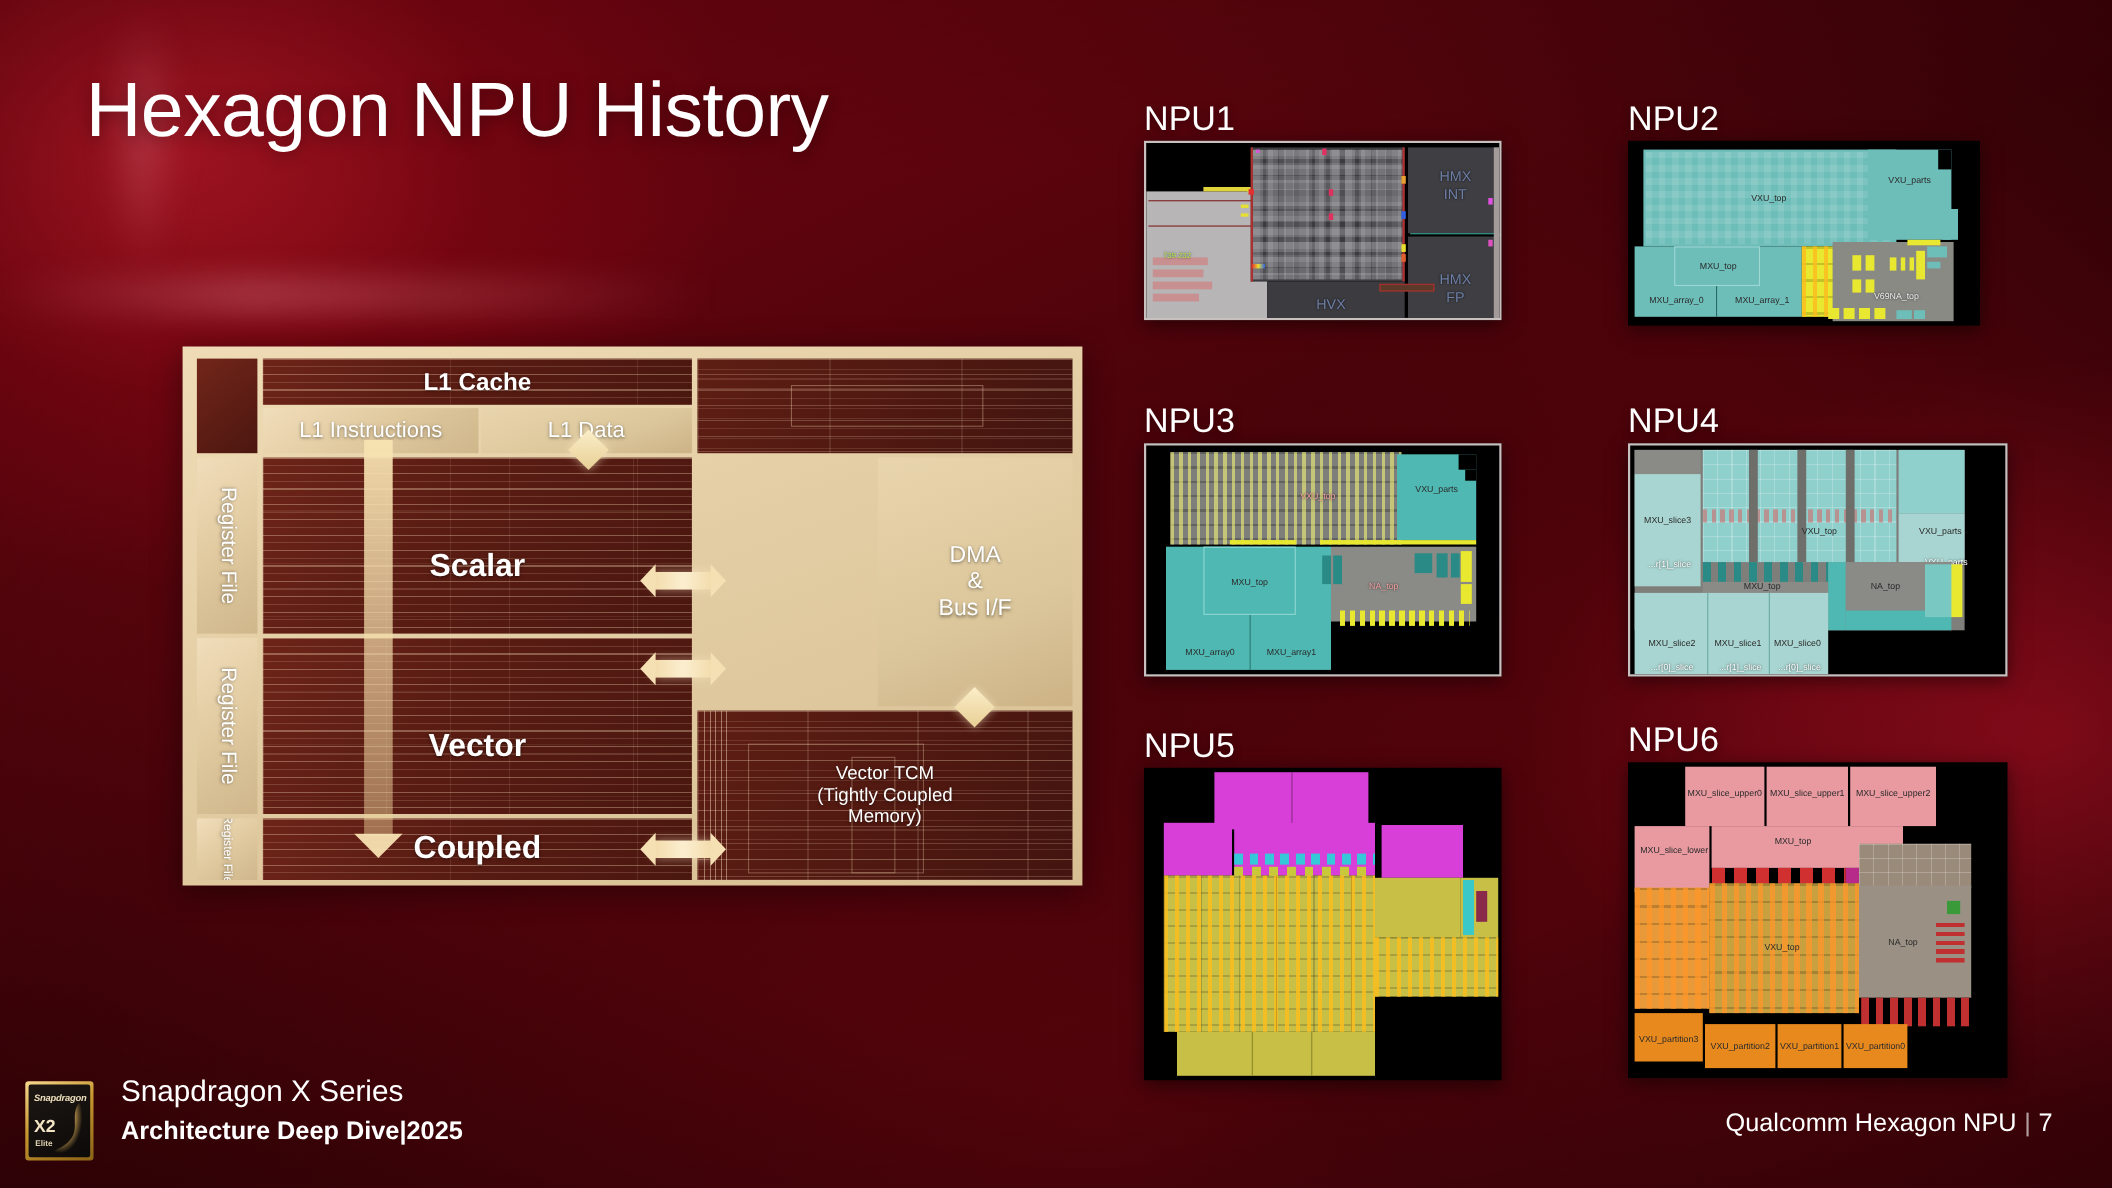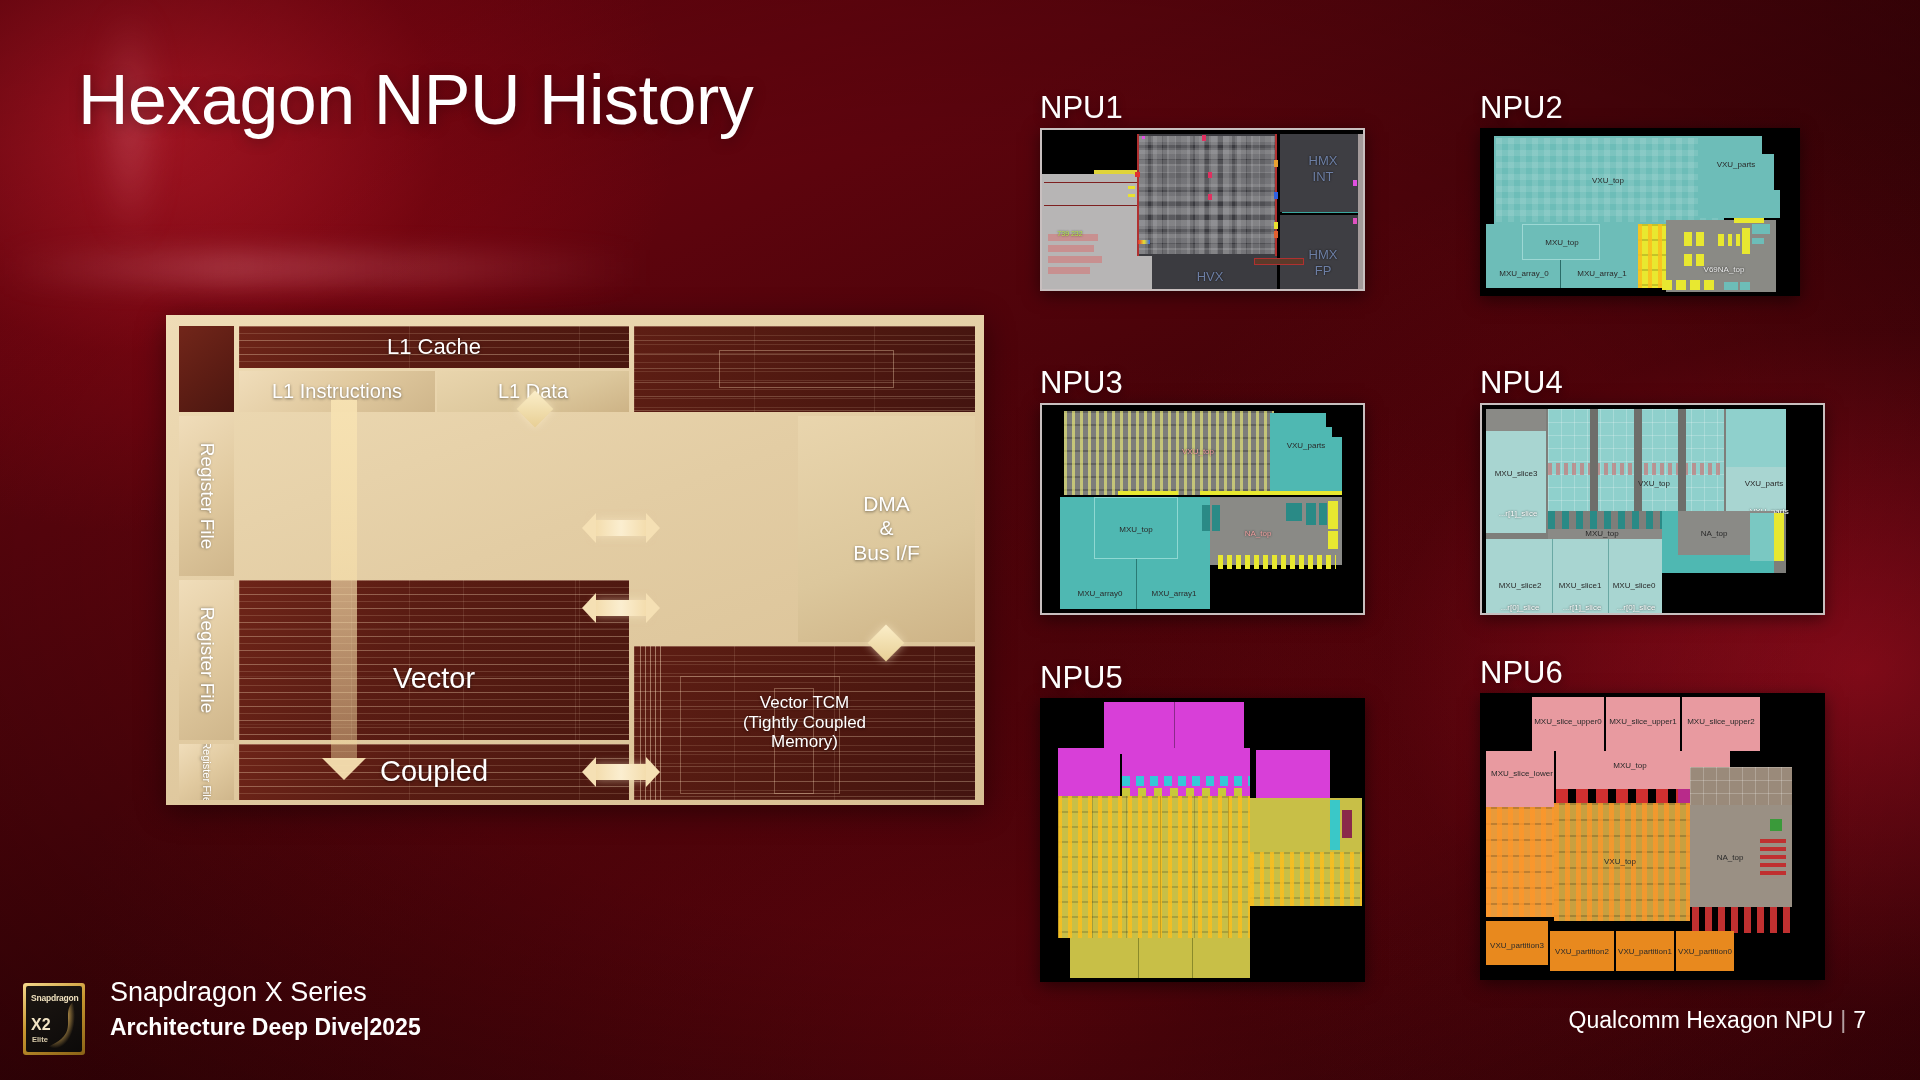--- a/index.html
+++ b/index.html
@@ -50,20 +50,21 @@
     padding:5px;
     box-shadow:0 6px 28px rgba(0,0,0,.45);
   }
   .arch-inner { position:relative; width:100%; height:100%; }
 
   .blk { position:absolute; overflow:hidden; }
   .dark {
     background:
       repeating-linear-gradient(180deg, rgba(255,225,190,.16) 0 1px, rgba(0,0,0,0) 1px 7px),
       linear-gradient(120deg,#6d2418 0%,#5a1c13 40%,#4a170f 100%);
+    font-weight: bold;
   }
   .dark2 {
     background:
       repeating-linear-gradient(180deg, rgba(255,225,190,.13) 0 1px, rgba(0,0,0,0) 1px 9px),
       linear-gradient(120deg,#5e1e14 0%,#4e1810 60%,#431410 100%);
   }
   .light {
     background:linear-gradient(145deg,#f0ddba 0%,#e1caa0 50%,#cfb68b 100%);
   }
   .light2 {
@@ -184,21 +185,21 @@
   .logo {
     position:absolute; left:23px; top:983px; width:62px; height:72px;
     background:linear-gradient(150deg,#f5d98e,#c8962f 45%,#8a6216);
     padding:3px; border-radius:3px;
   }
   .logo-in {
     width:100%; height:100%; border-radius:2px; position:relative;
     background:linear-gradient(150deg,#1d1713,#0c0a09);
     overflow:hidden;
   }
-  .logo-t1 { position:absolute; left:5px; top:7px; font-size:8.5px; color:#efe0bd; font-weight:600; letter-spacing:-.2px; }
+  .logo-t1 { position:absolute; left:5px; top:7px; font-size:8.5px; color:#efe0bd; font-weight:600; letter-spacing:-.2px;font-style:italic; }
   .logo-t2 { position:absolute; left:5px; top:30px; font-size:16px; color:#f2e4c4; font-weight:700; }
   .logo-t3 { position:absolute; left:6px; top:49px; font-size:7.5px; color:#dccfae; font-weight:600; }
   .logo-s {
     position:absolute; right:-4px; bottom:-2px; width:42px; height:58px;
     background:radial-gradient(ellipse 66% 78% at 26% 34%, #f7e6bb 0%, #d7ab55 40%, rgba(120,85,25,0) 72%);
     clip-path:path("M34 2 C16 12 30 28 20 40 C12 50 2 48 0 58 L42 58 L42 2 Z");
     opacity:.95;
   }
   .foot1 { position:absolute; left:110px; top:977px; font-size:27px; color:#fff; font-weight:400; }
   .foot2 { position:absolute; left:110px; top:1014px; font-size:23px; color:#fff; font-weight:700; }
@@ -237,20 +238,25 @@
       <div style="position:absolute;inset:0;background:
         repeating-linear-gradient(180deg, rgba(255,230,195,.22) 0 1px, rgba(0,0,0,0) 1px 14px),
         repeating-linear-gradient(90deg, rgba(255,230,195,.10) 0 1px, rgba(0,0,0,0) 1px 120px);"></div>
       <div style="position:absolute;left:85px;top:24px;width:175px;height:38px;border:1px solid rgba(255,225,190,.35);"></div>
     </div>
 
     <div class="blk light" style="left:8px;top:96px;width:55px;height:160px;">
       <div class="vlbl" style="font-size:19px;">Register File</div>
     </div>
 
+    <div class="blk dark" style="left:68px;top:96px;width:390px;height:160px;">
+      <div class="brick"></div>
+      <div class="grid-ov"></div>
+      <div class="lbl" style="font-size:29px;top:62%;">Scalar</div>
+    </div>
 
     <div class="blk light" style="left:8px;top:260px;width:55px;height:160px;">
       <div class="vlbl" style="font-size:19px;">Register File</div>
     </div>
 
     <div class="blk dark" style="left:68px;top:260px;width:390px;height:160px;">
       <div class="brick"></div>
       <div class="grid-ov"></div>
       <div class="lbl" style="font-size:29px;top:62%;">Vector</div>
     </div>

